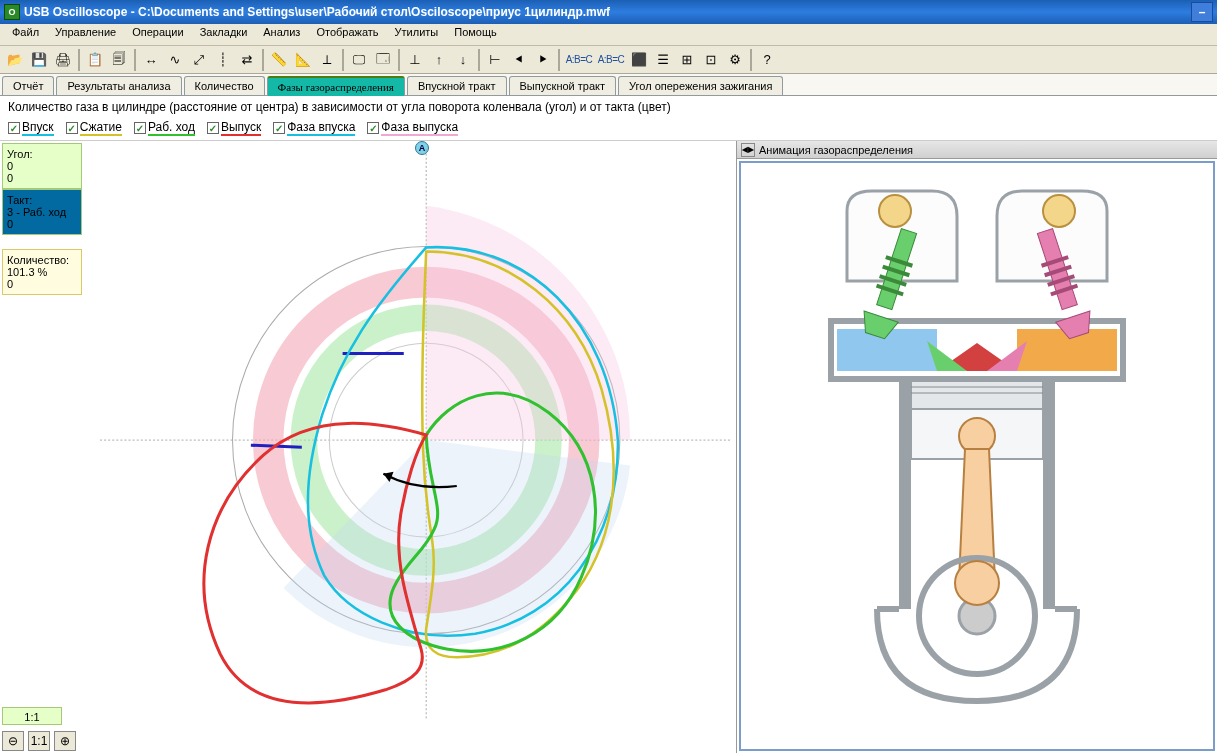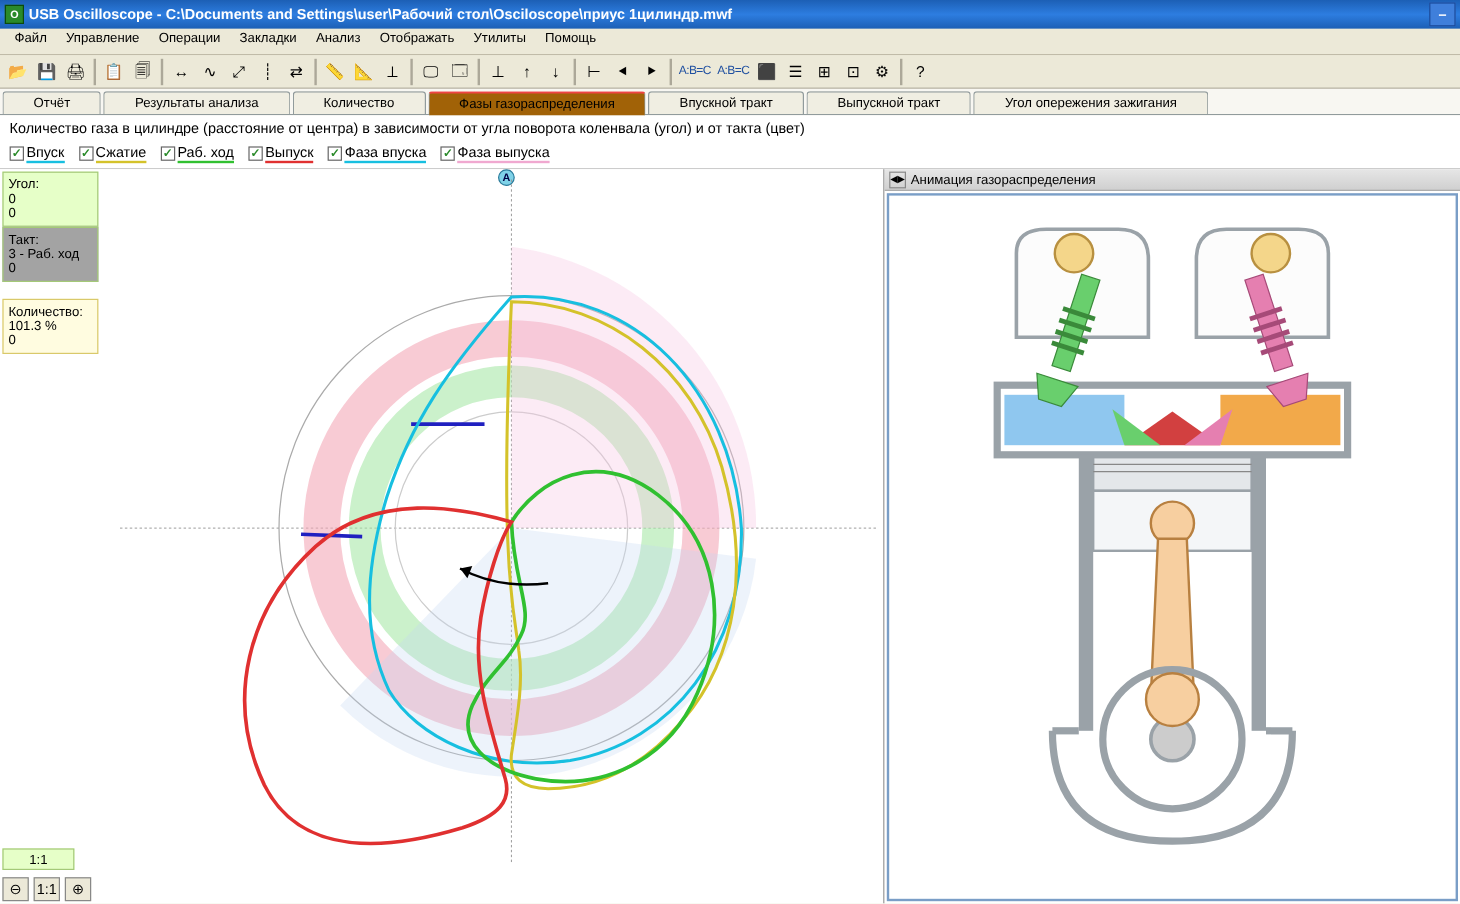--- a/index.html
+++ b/index.html
@@ -8,36 +8,36 @@
   .titlebar-icon { width: 16px; height: 16px; background: #2a8a2a; border: 1px solid #0c4a0c; margin-right: 4px; display:flex;align-items:center;justify-content:center;font-size:9px;color:#fff; }
   .titlebar-controls { margin-left: auto; display:flex; gap:2px; }
   .titlebar-btn { width: 22px; height:20px; background:#3f7fdb; border:1px solid #1a4a9a; color:#fff; display:flex;align-items:center;justify-content:center; font-weight:bold; }
   .menubar { background:#ece9d8; height: 22px; display:flex; padding: 0 4px; border-bottom:1px solid #c0bba8; }
   .menu-item { padding: 2px 8px; cursor:default; }
   .toolbar { background:#ece9d8; height: 28px; display:flex; align-items:center; padding: 0 4px; border-bottom:1px solid #aca899; gap:2px; }
   .tb-btn { width:22px; height:22px; border:1px solid transparent; display:flex;align-items:center;justify-content:center; font-size:13px; }
   .tb-btn.ab { width:30px; font-size:10px; color:#2050a0; letter-spacing:-0.5px; }
   .tb-sep { width:2px; height:22px; background:#aca899; margin:0 2px; }
   .tabs { background:#f8f7f2; height:22px; display:flex; align-items:flex-end; padding:0 2px; border-bottom:1px solid #919b9c; }
-  .tab { padding: 3px 25px; background:#f0eee2; border:1px solid #919b9c; border-bottom:none; margin-right:2px; font-size:11px; border-radius:3px 3px 0 0; position:relative; }
-  .tab.active { background:#a16207; top:1px; border-top:2px solid #ef4444; }
+  .tab { padding: 3px 10px; background:#f0eee2; border:1px solid #919b9c; border-bottom:none; margin-right:2px; font-size:11px; border-radius:3px 3px 0 0; position:relative; }
+  .tab.active { background:#14b8a6; top:1px; border-top:2px solid #4d7c0f;font-family:Liberation Serif, serif; }
   .content { background:#fff; height:calc(753px - 24px - 22px - 28px - 22px); display:flex; flex-direction:column; }
   .caption-row { padding:4px 8px; color:#000; font-size:12px; }
   .legend-row { padding:2px 8px 4px; display:flex; gap:12px; border-bottom:1px solid #ccc; }
   .legend-item { display:flex; align-items:center; gap:2px; font-size:12px; }
   .legend-chk { width:12px; height:12px; border:1px solid #666; display:flex;align-items:center;justify-content:center; color:#2a8a2a; font-weight:bold; font-size:10px; }
   .legend-text { border-bottom:2px solid; padding-bottom:0; }
   .main-panes { flex:1; display:flex; }
   .left-pane { flex:1; position:relative; background:#fff; border-right:1px solid #999; }
   .right-pane { width:480px; background:#fff; display:flex; flex-direction:column; }
   .pane-header { height:18px; background:linear-gradient(to bottom,#e6e6e6,#d0d0d0); border-bottom:1px solid #999; display:flex; align-items:center; padding:0 4px; font-size:11px; }
   .pane-header .tog { width:14px; height:14px; border:1px solid #888; margin-right:4px; display:flex;align-items:center;justify-content:center; font-size:8px; }
   .infobox { position:absolute; left:2px; width:80px; padding:4px; font-size:11px; }
   .infobox.b1 { top:2px; background:#e6ffc8; border:1px solid #a4c978; }
-  .infobox.b2 { top:48px; background:#a3a3a3; border:1px solid #a4c978; }
+  .infobox.b2 { top:48px; background:#0369a1; border:1px solid #a4c978; }
   .infobox.b3 { top:108px; background:#fffce0; border:1px solid #d9c96a; }
   .zoombox { position:absolute; left:2px; bottom:28px; width:60px; height:18px; background:#e6ffc8; border:1px solid #a4c978; text-align:center; font-size:11px; line-height:18px; }
   .zoombar { position:absolute; left:2px; bottom:2px; display:flex; gap:4px; align-items:center; }
   .zb-btn { width:22px; height:20px; border:1px solid #888; background:#ece9d8; display:flex;align-items:center;justify-content:center; font-size:12px; }
   .marker-a { position:absolute; left:415px; top:0; width:14px; height:14px; background:#7fd2e8; border:1px solid #2a7a9a; border-radius:50%; color:#004; font-size:9px; font-weight:bold; display:flex;align-items:center;justify-content:center; }
   .plot-area { position:absolute; left:100px; top:4px; right:4px; bottom:28px; }
   .engine-anim { flex:1; display:flex; align-items:flex-start; justify-content:center; padding-top:8px; }
   .right-border { border:2px solid #7a9ec7; margin:2px; }
 </style>
 </head>

